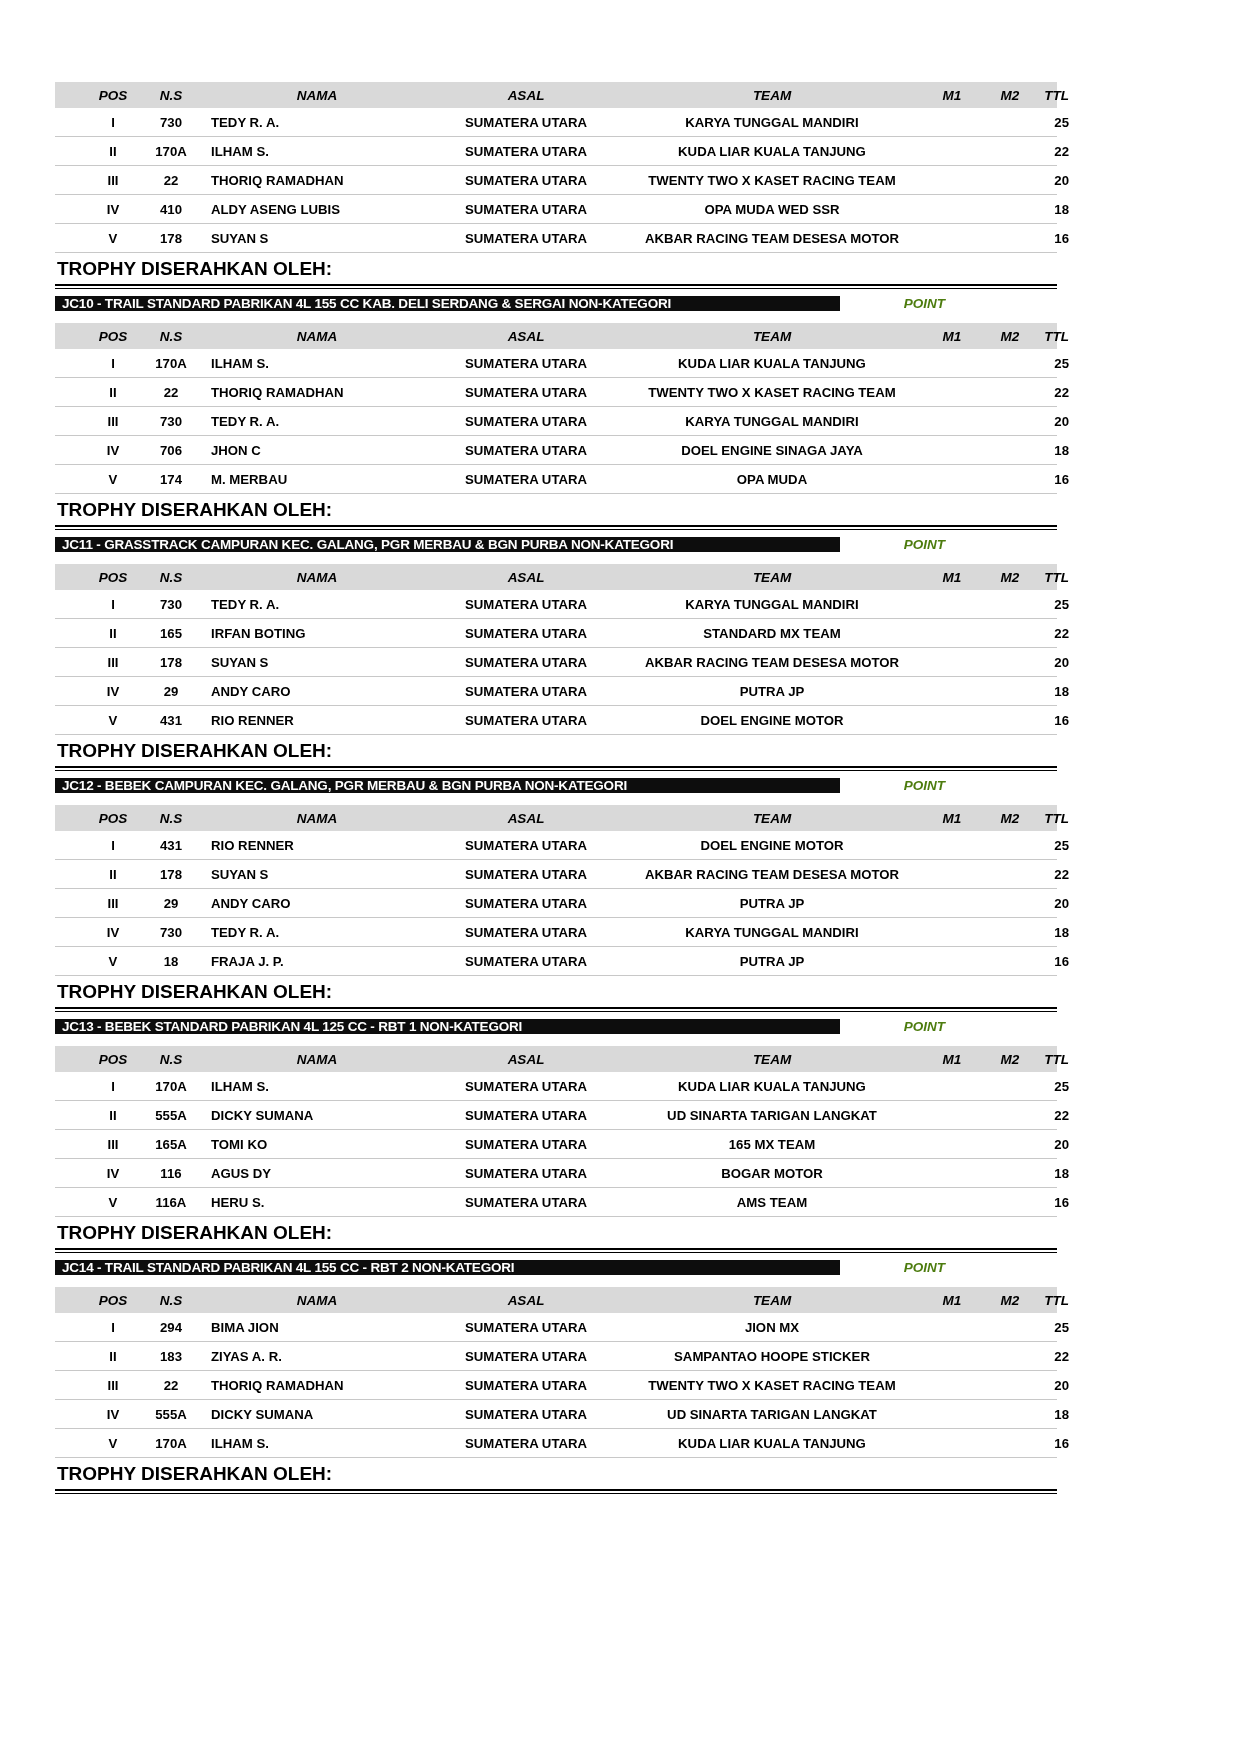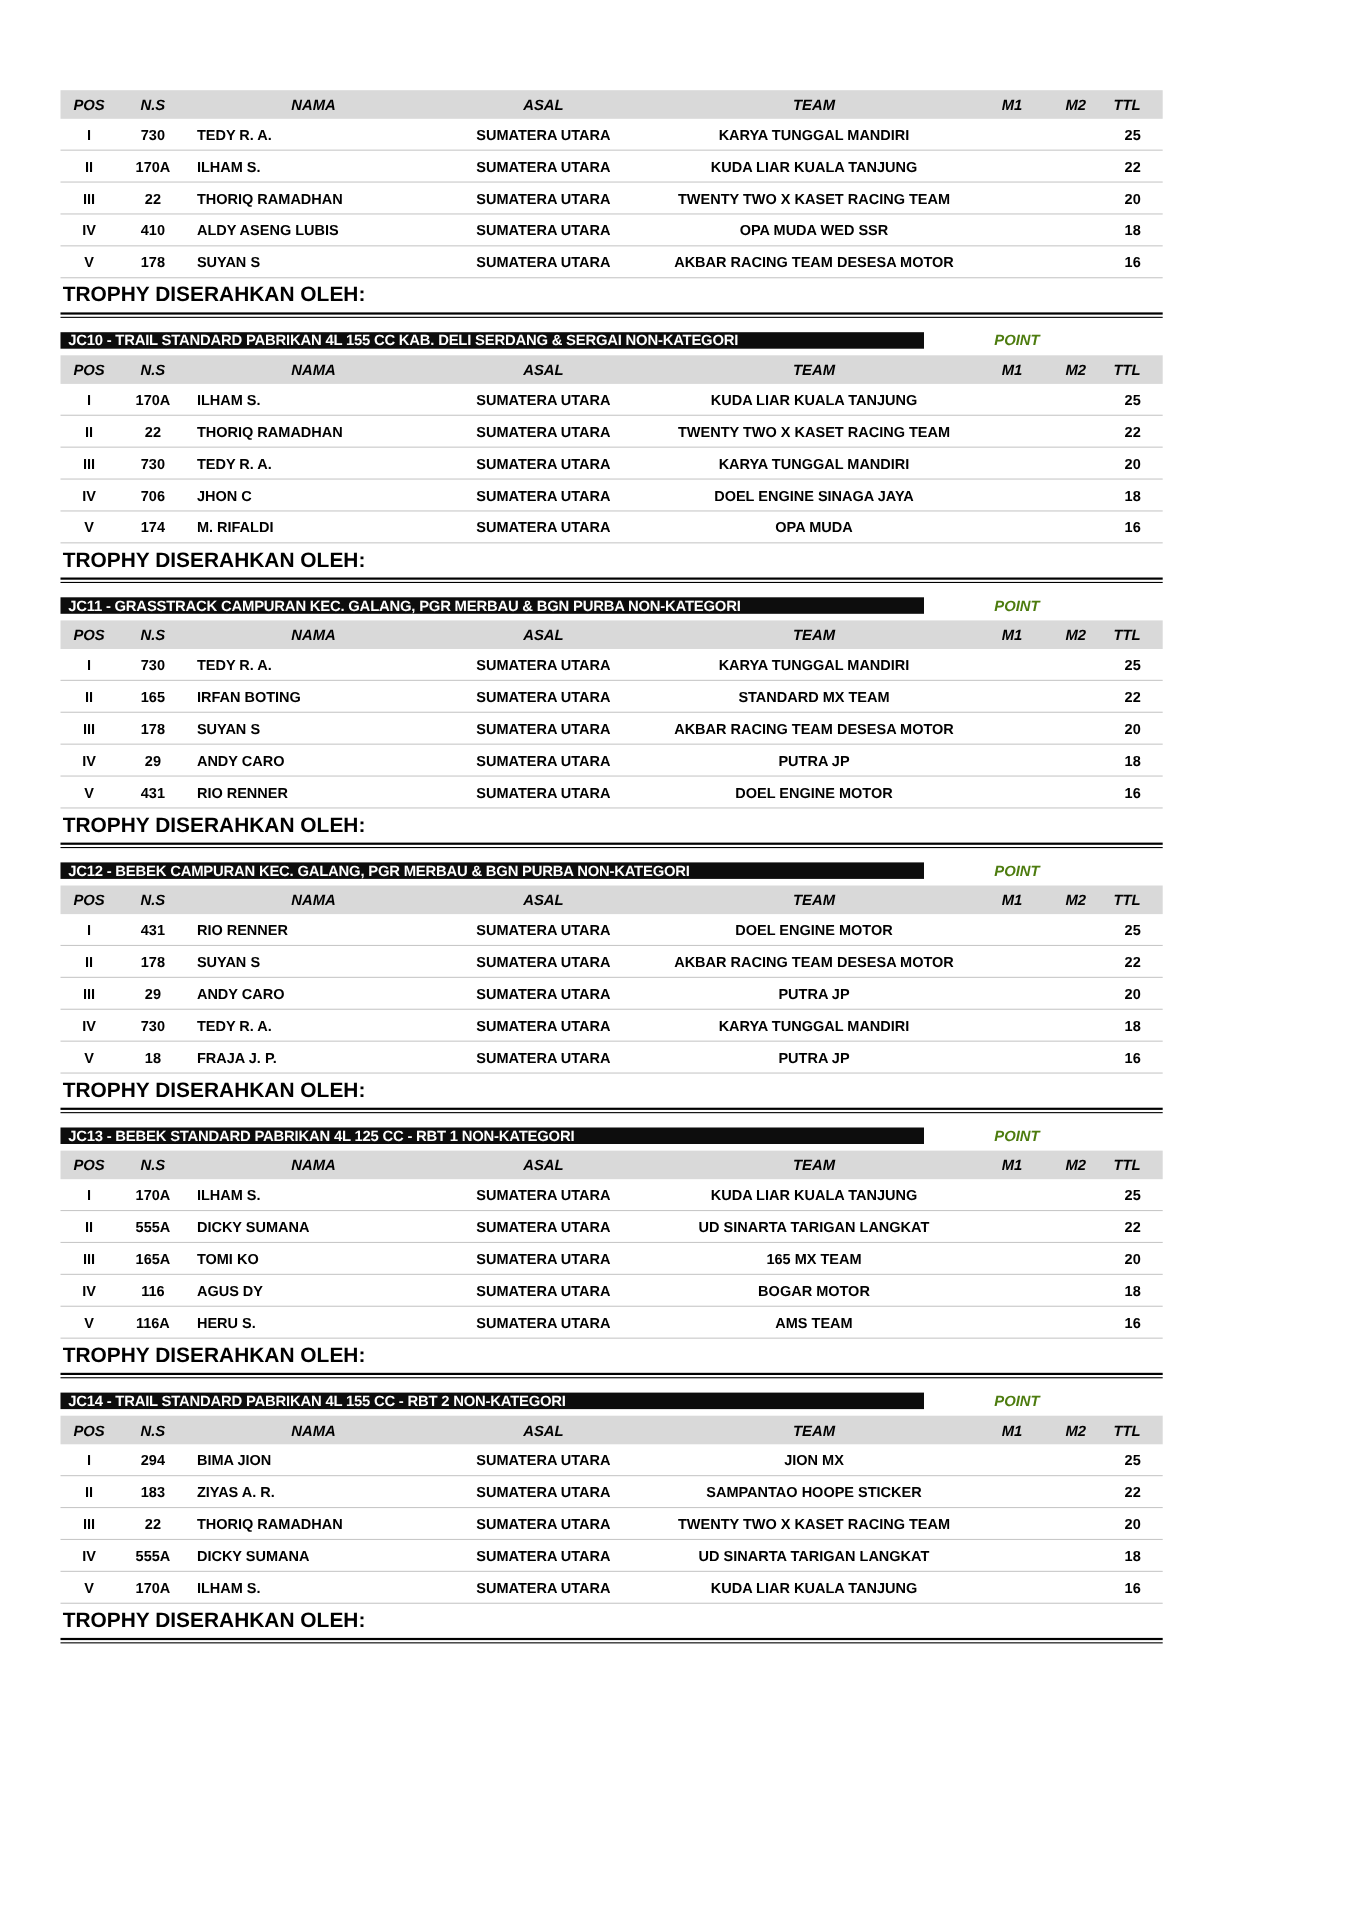--- a/index.html
+++ b/index.html
@@ -27,21 +27,21 @@
     top: 82px;
     width: 1002px;
   }
 
   
   .class-block { width: 100%; }
 
   
   .title-row {
     display: flex;
-    align-items: center;
+    align-items: flex-start;
     height: 27px;
     width: 100%;
   }
   .title-bar {
     background: #0d0d0d;
     color: #ffffff;
     flex: 0 0 785px;
     display: flex;
     align-items: center;
     padding-left: 7px;
@@ -81,21 +81,21 @@
     display: flex;
     height: 28px;
     align-items: center;
     font-size: 13.2px;
     font-weight: bold;
     border-bottom: 1px solid #c8c8c8;
   }
   .data-row.first-row { border-top: none; }
 
   
-  .c-pos   { flex: 0 0 52px;  text-align: center; }
+  .c-pos   { flex: 0 0 52px;  text-align: center; margin-left: 32px; }
   .c-ns    { flex: 0 0 64px;  text-align: center; }
   .c-nama  { flex: 0 0 228px; text-align: left; padding-left: 8px; box-sizing: border-box; }
   .c-asal  { flex: 0 0 190px; text-align: center; }
   .c-team  { flex: 0 0 302px; text-align: center; }
   .c-m1    { flex: 0 0 58px;  text-align: center; }
   .c-m2    { flex: 0 0 58px;  text-align: center; }
   .c-ttl   { flex: 0 0 50px;  text-align: right; padding-right: 20px; box-sizing: border-box; }
 
   
   .col-head .c-nama { text-align: center; padding-left: 0; }
@@ -238,21 +238,21 @@
           <div class="c-nama">JHON C</div>
           <div class="c-asal">SUMATERA UTARA</div>
           <div class="c-team">DOEL ENGINE SINAGA JAYA</div>
           <div class="c-m1"></div>
           <div class="c-m2"></div>
           <div class="c-ttl">18</div>
         </div>
         <div class="data-row">
           <div class="c-pos">V</div>
           <div class="c-ns">174</div>
-          <div class="c-nama">M. RIFALDI</div>
+          <div class="c-nama">M. MERBAU</div>
           <div class="c-asal">SUMATERA UTARA</div>
           <div class="c-team">OPA MUDA</div>
           <div class="c-m1"></div>
           <div class="c-m2"></div>
           <div class="c-ttl">16</div>
         </div>
         <div class="trophy-row">TROPHY DISERAHKAN OLEH:</div>
         <div class="sep-heavy"></div>
       </div>
       <div class="class-block">

